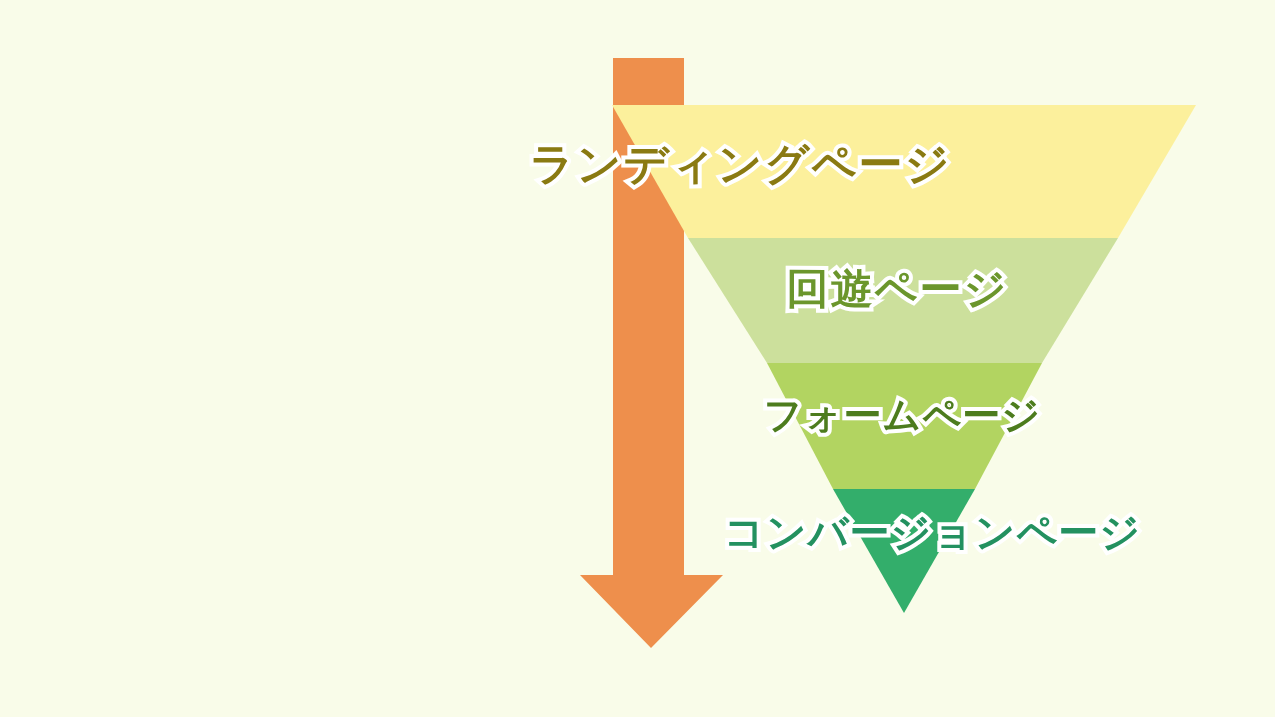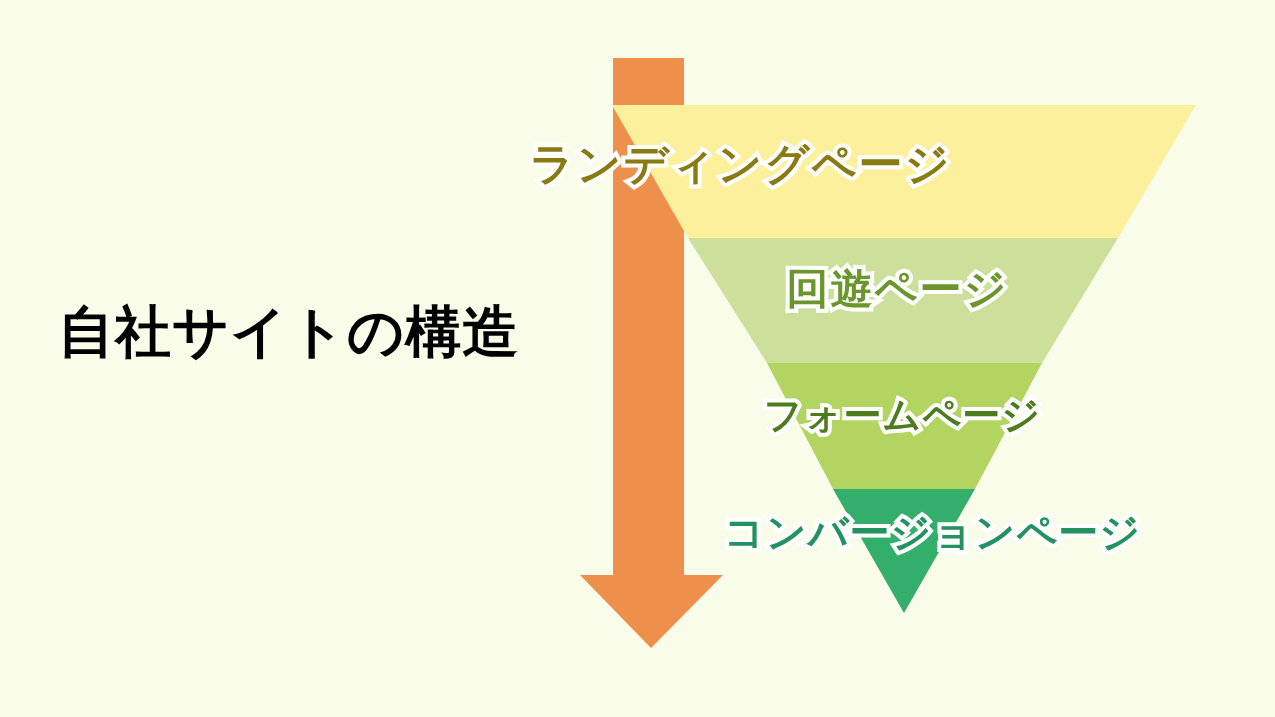--- a/index.html
+++ b/index.html
@@ -113,21 +113,20 @@
     <polygon points="613,58 684,58 684,575 723,575 651,648 580,575 613,575" fill="#ee8f4c"></polygon>
   </svg>
 
   <svg id="funnel-layer" viewBox="0 0 1275 717" aria-hidden="true">
     <polygon points="612,105 1196,105 1118,238 688,238" fill="#fcf09c"></polygon>
     <polygon points="688,238 1118,238 1042,363 767,363" fill="#cce09c"></polygon>
     <polygon points="767,363 1042,363 975,489 833,489" fill="#b2d461"></polygon>
     <polygon points="833,489 975,489 904,613" fill="#33ae6b"></polygon>
   </svg>
 
-  <div id="title">自社サイトの構造</div>
 
   <div id="labels-layer">
 
     <div class="label-wrap" id="label-landing">
       <span class="stroke" style="color: rgb(255, 255, 255); -webkit-text-stroke: 8px rgb(255, 255, 255);">ランディングページ</span>
       <span class="fill" style="color: rgb(138, 122, 18);">ランディングページ</span>
     </div>
 
     <div class="label-wrap" id="label-kaiyu">
       <span class="stroke" style="color: rgb(255, 255, 255); -webkit-text-stroke: 8px rgb(255, 255, 255);">回遊ページ</span>

